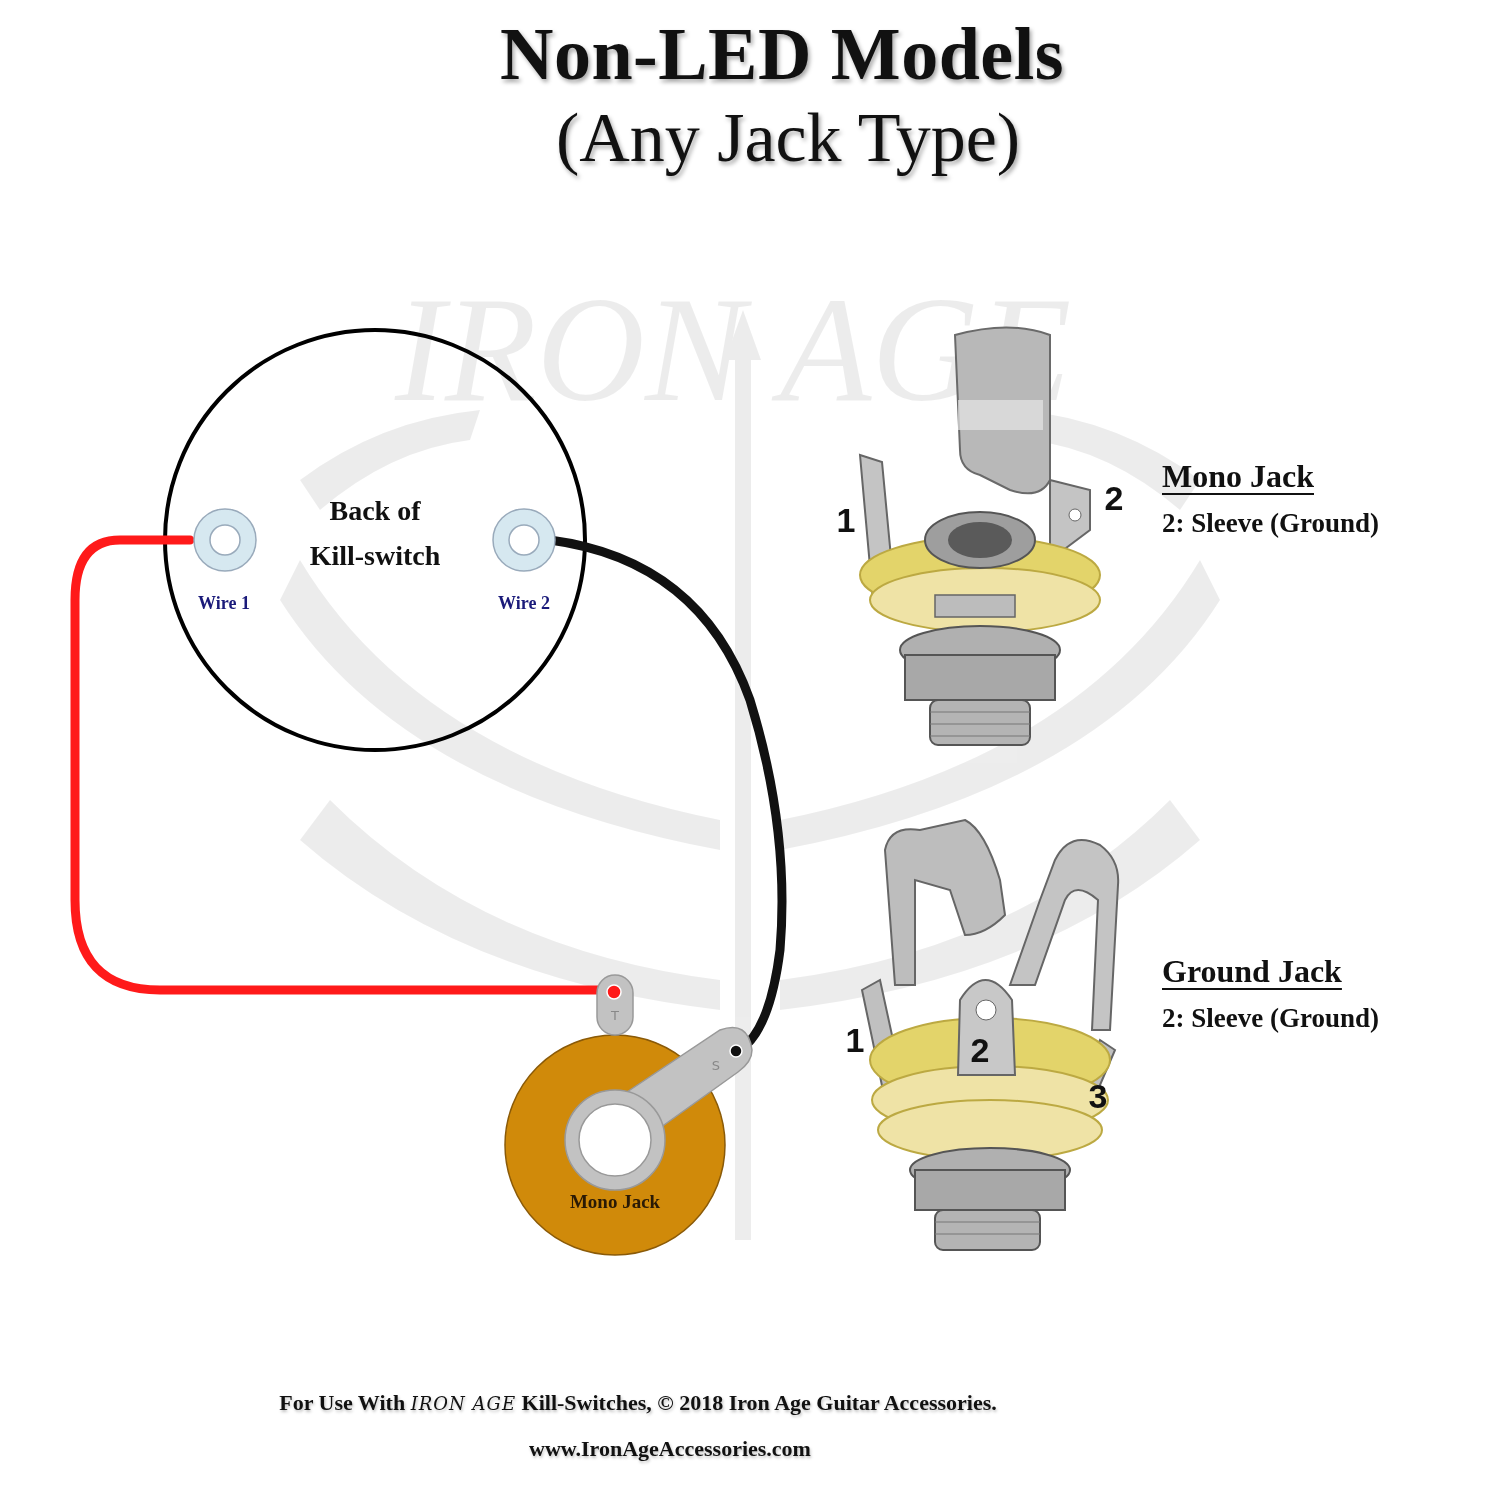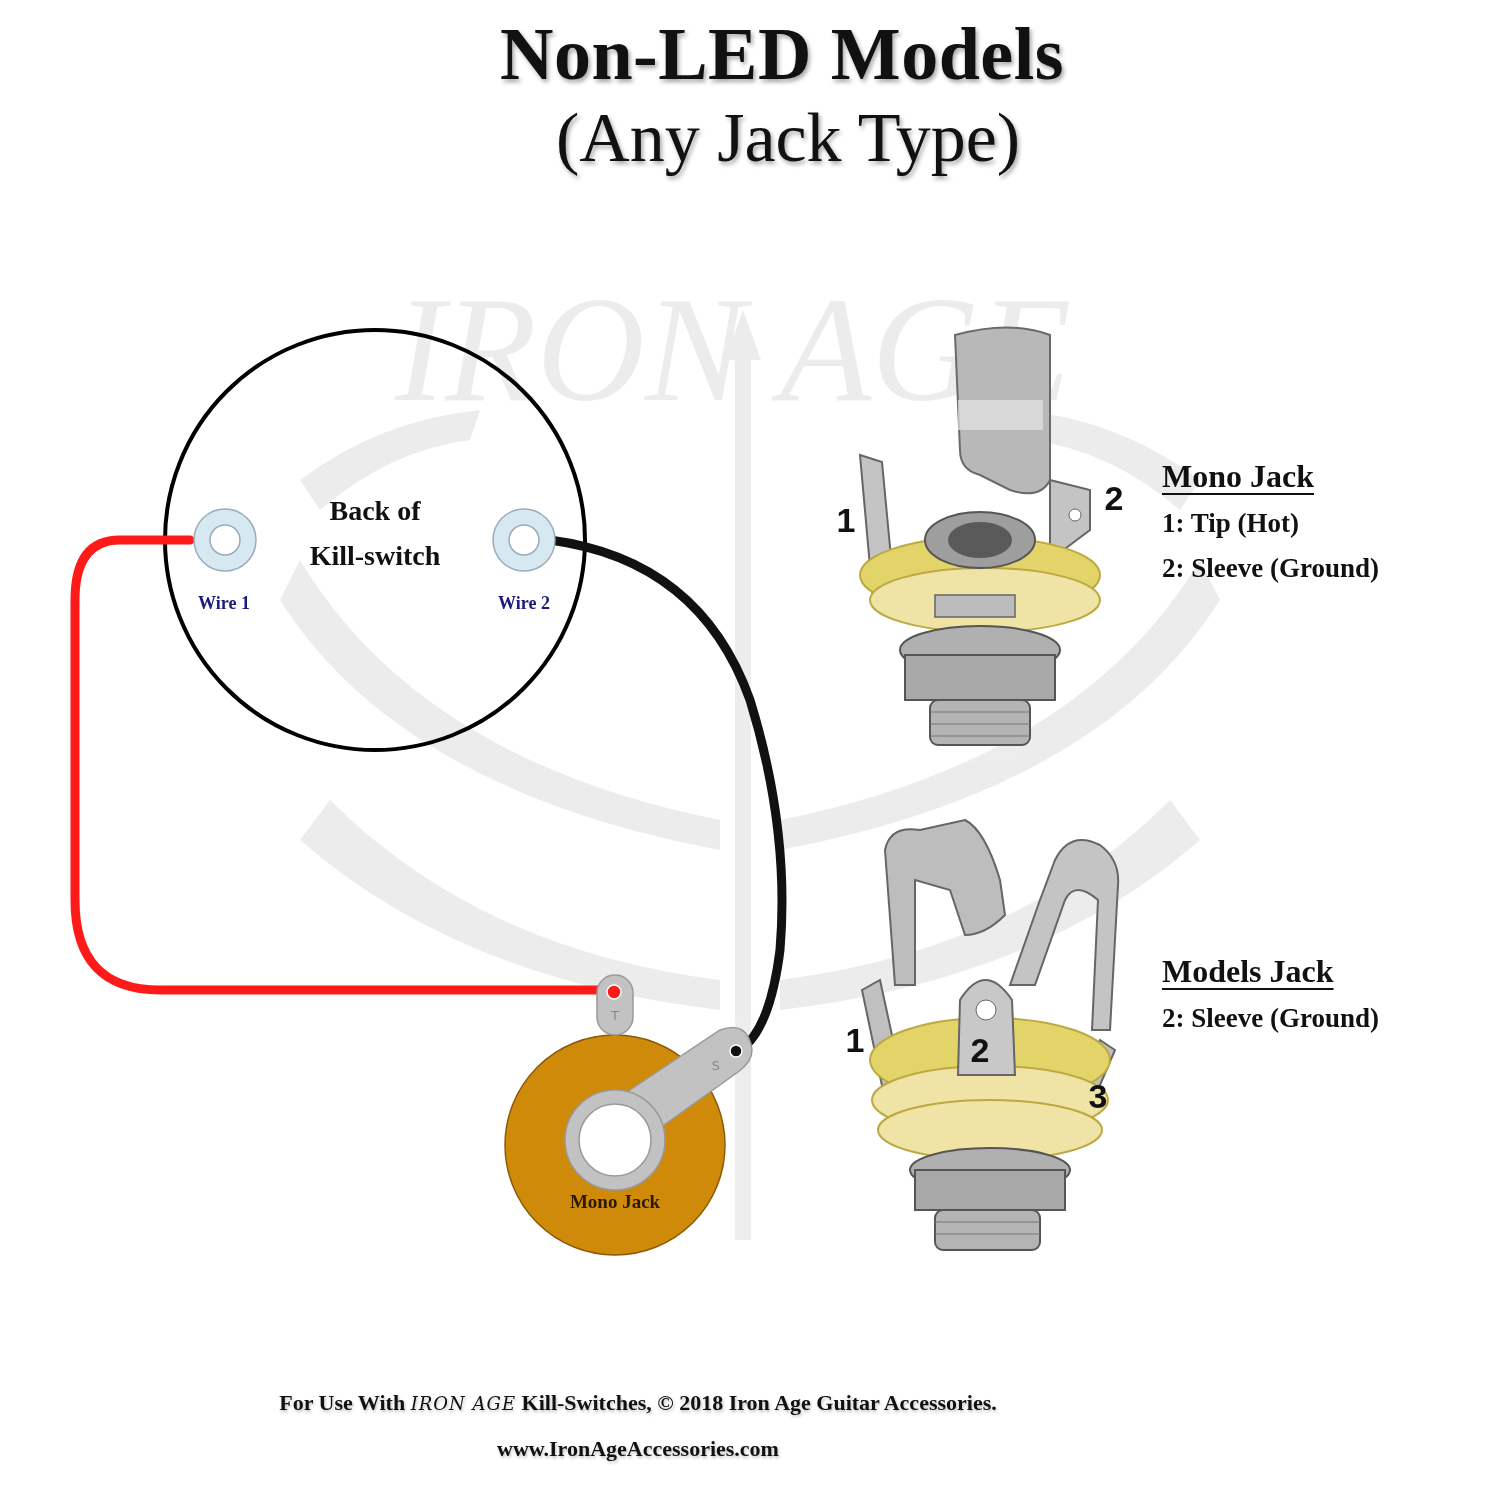--- a/index.html
+++ b/index.html
@@ -8,21 +8,21 @@
   .title1 { top:12px; font-size:74px; font-weight:bold; letter-spacing:0.5px; }
   .title2 { top:98px; font-size:70px; font-weight:normal;margin-left:6px; }
   svg.diagram { position:absolute; left:0; top:0; }
   .legend { position:absolute; font-family:"Liberation Serif", serif; font-weight:bold; color:#111; }
   .legend .head { font-size:32px; text-decoration:underline; text-underline-offset:6px; text-decoration-thickness:2px; margin-bottom:6px; }
   .legend .item { font-size:27px; line-height:45px; }
   .mono-legend { left:1162px; top:458px; }
   .stereo-legend { left:1162px; top:953px; }
   .footer { position:absolute; left:0; width:1276px; text-align:center; font-family:"Liberation Serif", serif; font-weight:bold; color:#111; text-shadow:1px 2px 3px rgba(0,0,0,0.25); }
   .footer1 { top:1390px; font-size:22px; }
-  .footer2 { top:1436px; font-size:22px; }
+  .footer2 { top:1436px; font-size:22px;padding-left:32px; }
   .brand { font-family:"DejaVu Serif", serif; font-weight:normal; font-size:18px; letter-spacing:1px; font-style:italic; }
   .num { font-family:"Liberation Sans", sans-serif; font-weight:bold; font-size:34px; fill:#111; }
 </style>
 </head>
 <body>
 
 <svg class="diagram" width="1500" height="1500" viewBox="0 0 1500 1500">
 
   <g opacity="0.07" fill="#000">
     <text x="395" y="400" font-family="Liberation Serif, serif" font-size="150" font-style="italic">IRON AGE</text>
@@ -110,26 +110,25 @@
     <text x="980" y="1062" text-anchor="middle" class="num">2</text>
     <text x="1098" y="1108" text-anchor="middle" class="num">3</text>
   </g>
 </svg>
 
 <div class="title title1">Non-LED Models</div>
 <div class="title title2">(Any Jack Type)</div>
 
 <div class="legend mono-legend">
   <div class="head">Mono Jack</div>
-  <div class="item">1: Tip (Hot)</div>
   <div class="item">2: Sleeve (Ground)</div>
 </div>
 
 <div class="legend stereo-legend">
-  <div class="head">Models Jack</div>
+  <div class="head">Ground Jack</div>
   <div class="item">2: Sleeve (Ground)</div>
 </div>
 
 <div class="footer footer1">
   <span>For Use With</span>
   <span class="brand">IRON AGE</span>
   <span>Kill-Switches, © 2018 Iron Age Guitar Accessories.</span>
 </div>
 <div class="footer footer2">www.IronAgeAccessories.com</div>
 

